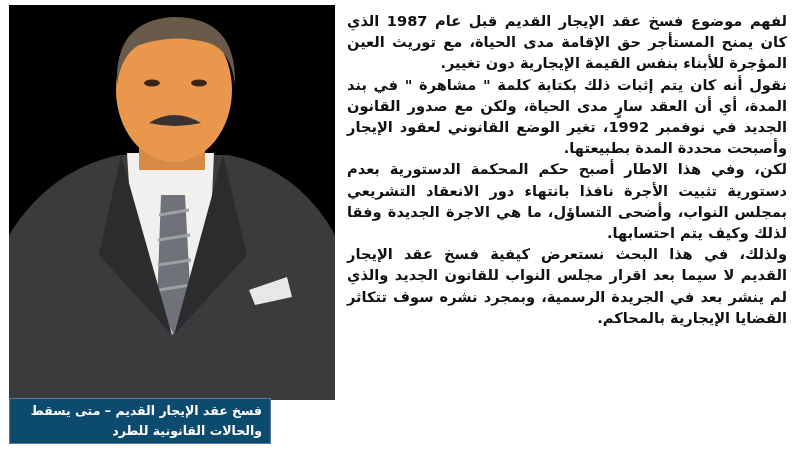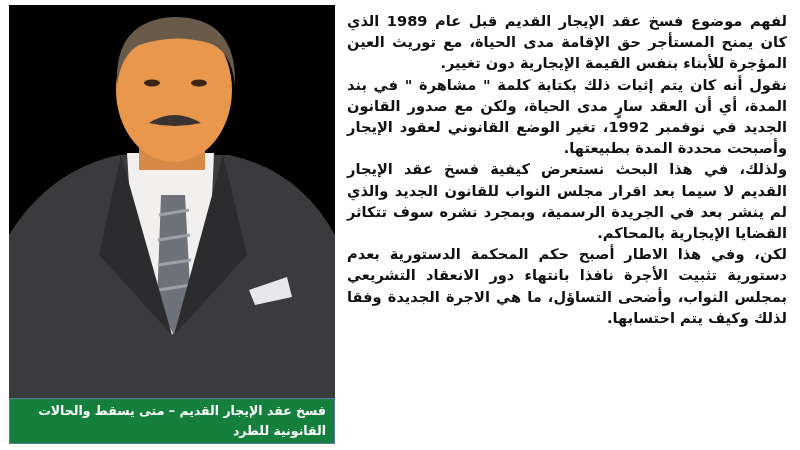--- a/index.html
+++ b/index.html
@@ -1,19 +1,19 @@
 <!DOCTYPE html>
 <html><head>
   <meta charset="utf-8">
   <style>
     html, body { margin:0; padding:0; }
     body { width:800px; height:450px; background:#ffffff; position:relative; overflow:hidden; font-family:"DejaVu Sans", sans-serif; }
     .photo { position:absolute; left:9px; top:5px; width:326px; height:395px; background:#000; overflow:hidden; }
     .photo svg { position:absolute; left:0; top:0; width:326px; height:395px; }
-    .caption { position:absolute; left:9px; top:398px; width:326px; height:46px; background:#15803d; border:1px solid #5a7aa0; box-sizing:border-box; color:#fff; direction:rtl; text-align:right; font-weight:bold; font-size:12.5px; line-height:20px; padding:2px 8px 0 6px; }
+    .caption { position:absolute; left:9px; top:398px; width:262px; height:46px; background:#0c4a6e; border:1px solid #5a7aa0; box-sizing:border-box; color:#fff; direction:rtl; text-align:right; font-weight:bold; font-size:12.5px; line-height:20px; padding:2px 8px 0 6px; }
     .article { position:absolute; left:347px; top:10px; width:440px; direction:rtl; text-align:justify; text-align-last:right; color:#111; font-weight:bold; font-size:14.6px; line-height:21.2px; }
     .article p { margin:0; }
   </style>
 </head>
 <body>
 
 <div class="photo">
   <svg viewBox="0 0 326 395">
     <rect width="326" height="395" fill="#000"></rect>
 
@@ -40,17 +40,17 @@
 
     <path d="M140 118 Q165 102 192 118 Q165 124 140 118 Z" fill="#3a3230"></path>
   </svg>
 </div>
 
 <div class="caption">
   <span>فسخ عقد الإيجار القديم – متى يسقط والحالات القانونية للطرد</span>
 </div>
 
 <div class="article">
-  <p>لفهم موضوع فسخ عقد الإيجار القديم قبل عام 1989 الذي كان يمنح المستأجر حق الإقامة مدى الحياة، مع توريث العين المؤجرة للأبناء بنفس القيمة الإيجارية دون تغيير.</p>
+  <p>لفهم موضوع فسخ عقد الإيجار القديم قبل عام 1987 الذي كان يمنح المستأجر حق الإقامة مدى الحياة، مع توريث العين المؤجرة للأبناء بنفس القيمة الإيجارية دون تغيير.</p>
   <p>نقول أنه كان يتم إثبات ذلك بكتابة كلمة " مشاهرة " في بند المدة، أي أن العقد سارٍ مدى الحياة، ولكن مع صدور القانون الجديد في نوفمبر 1992، تغير الوضع القانوني لعقود الإيجار وأصبحت محددة المدة بطبيعتها.</p>
+  <p>لكن، وفي هذا الاطار أصبح حكم المحكمة الدستورية بعدم دستورية تثبيت الأجرة نافذا بانتهاء دور الانعقاد التشريعي بمجلس النواب، وأضحى التساؤل، ما هي الاجرة الجديدة وفقا لذلك وكيف يتم احتسابها.</p>
   <p>ولذلك، في هذا البحث نستعرض كيفية فسخ عقد الإيجار القديم لا سيما بعد اقرار مجلس النواب للقانون الجديد والذي لم ينشر بعد في الجريدة الرسمية، وبمجرد نشره سوف تتكاثر القضايا الإيجارية بالمحاكم.</p>
-  <p>لكن، وفي هذا الاطار أصبح حكم المحكمة الدستورية بعدم دستورية تثبيت الأجرة نافذا بانتهاء دور الانعقاد التشريعي بمجلس النواب، وأضحى التساؤل، ما هي الاجرة الجديدة وفقا لذلك وكيف يتم احتسابها.</p>
 </div>
 
 </body></html>

